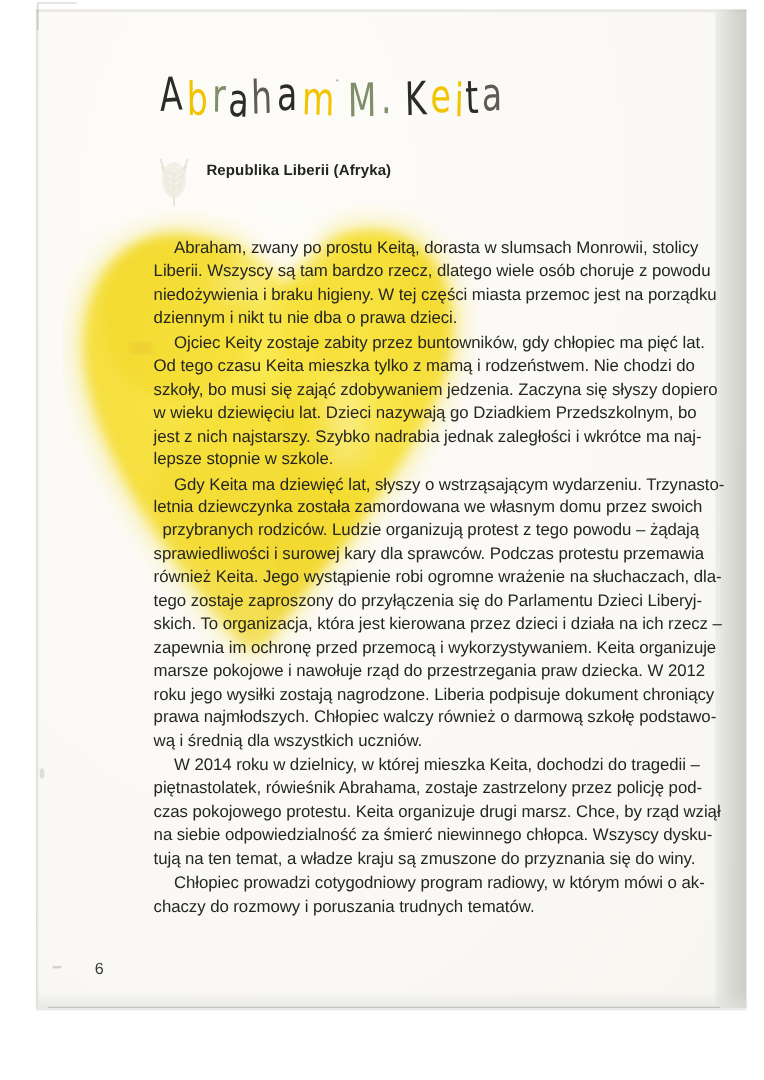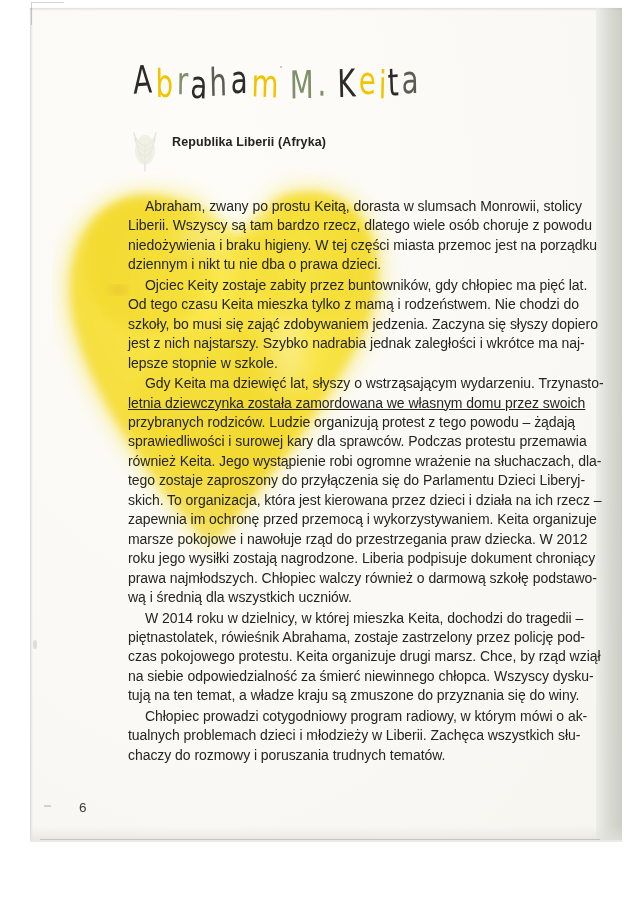--- a/index.html
+++ b/index.html
@@ -284,46 +284,46 @@
       <div class="para">
         <span class="line" style="display: block; white-space: pre;"><span class="indent"></span><span>Abraham, zwany po prostu Keitą, dorasta w slumsach Monrowii, stolicy</span></span>
         <span class="line" style="display: block; white-space: pre;"><span>Liberii. Wszyscy są tam bardzo rzecz, dlatego wiele osób choruje z powodu</span></span>
         <span class="line" style="display: block; white-space: pre;"><span>niedożywienia i braku higieny. W tej części miasta przemoc jest na porządku</span></span>
         <span class="line"><span>dziennym i nikt tu nie dba o prawa dzieci.</span></span>
       </div>
       <div class="para">
         <span class="line" style="display: block; white-space: pre;"><span class="indent"></span><span>Ojciec Keity zostaje zabity przez buntowników, gdy chłopiec ma pięć lat.</span></span>
         <span class="line" style="display: block; white-space: pre;"><span>Od tego czasu Keita mieszka tylko z mamą i rodzeństwem. Nie chodzi do</span></span>
         <span class="line" style="display: block; white-space: pre;"><span>szkoły, bo musi się zająć zdobywaniem jedzenia. Zaczyna się słyszy dopiero</span></span>
+        <span class="line" style="display: block; white-space: pre;"><span>w wieku dziewięciu lat. Dzieci nazywają go Dziadkiem Przedszkolnym, bo</span></span>
         <span class="line" style="display: block; white-space: pre;"><span>jest z nich najstarszy. Szybko nadrabia jednak zaległości i wkrótce ma naj-</span></span>
         <span class="line"><span>lepsze stopnie w szkole.</span></span>
       </div>
       <div class="para">
         <span class="line" style="display: block; white-space: pre;"><span class="indent"></span><span>Gdy Keita ma dziewięć lat, słyszy o wstrząsającym wydarzeniu. Trzynasto-</span></span>
-        <span class="line" style="display: block; white-space: pre; text-decoration: underline;"><span>letnia dziewczynka została zamordowana we własnym domu przez swoich</span></span>
-        <span class="line" style="display: block; white-space: pre;"><span>przybranych rodziców. Ludzie organizują protest z tego powodu – żądają</span></span>
+        <span class="line" style="display: block; white-space: pre;"><span>letnia dziewczynka została zamordowana we własnym domu przez swoich</span></span>
+        <span class="line" style="display: block; white-space: pre; text-align: center;"><span>przybranych rodziców. Ludzie organizują protest z tego powodu – żądają</span></span>
         <span class="line" style="display: block; white-space: pre;"><span>sprawiedliwości i surowej kary dla sprawców. Podczas protestu przemawia</span></span>
         <span class="line" style="display: block; white-space: pre;"><span>również Keita. Jego wystąpienie robi ogromne wrażenie na słuchaczach, dla-</span></span>
         <span class="line" style="display: block; white-space: pre;"><span>tego zostaje zaproszony do przyłączenia się do Parlamentu Dzieci Liberyj-</span></span>
         <span class="line" style="display: block; white-space: pre;"><span>skich. To organizacja, która jest kierowana przez dzieci i działa na ich rzecz –</span></span>
         <span class="line" style="display: block; white-space: pre;"><span>zapewnia im ochronę przed przemocą i wykorzystywaniem. Keita organizuje</span></span>
         <span class="line" style="display: block; white-space: pre;"><span>marsze pokojowe i nawołuje rząd do przestrzegania praw dziecka. W 2012</span></span>
         <span class="line" style="display: block; white-space: pre;"><span>roku jego wysiłki zostają nagrodzone. Liberia podpisuje dokument chroniący</span></span>
         <span class="line" style="display: block; white-space: pre;"><span>prawa najmłodszych. Chłopiec walczy również o darmową szkołę podstawo-</span></span>
         <span class="line"><span>wą i średnią dla wszystkich uczniów.</span></span>
       </div>
       <div class="para">
         <span class="line" style="display: block; white-space: pre;"><span class="indent"></span><span>W 2014 roku w dzielnicy, w której mieszka Keita, dochodzi do tragedii –</span></span>
         <span class="line" style="display: block; white-space: pre;"><span>piętnastolatek, rówieśnik Abrahama, zostaje zastrzelony przez policję pod-</span></span>
         <span class="line" style="display: block; white-space: pre;"><span>czas pokojowego protestu. Keita organizuje drugi marsz. Chce, by rząd wziął</span></span>
         <span class="line" style="display: block; white-space: pre;"><span>na siebie odpowiedzialność za śmierć niewinnego chłopca. Wszyscy dysku-</span></span>
         <span class="line"><span>tują na ten temat, a władze kraju są zmuszone do przyznania się do winy.</span></span>
       </div>
       <div class="para">
         <span class="line" style="display: block; white-space: pre;"><span class="indent"></span><span>Chłopiec prowadzi cotygodniowy program radiowy, w którym mówi o ak-</span></span>
-        <span class="line" style="display: block; white-space: pre;"><span>tualnych problemach dzieci i młodzieży w Liberii. Zachęca wszystkich słu-</span></span>
         <span class="line"><span>chaczy do rozmowy i poruszania trudnych tematów.</span></span>
       </div>
     </div>
 
   <div class="page-number">6</div>
 
 </div>
 
 </body></html>

